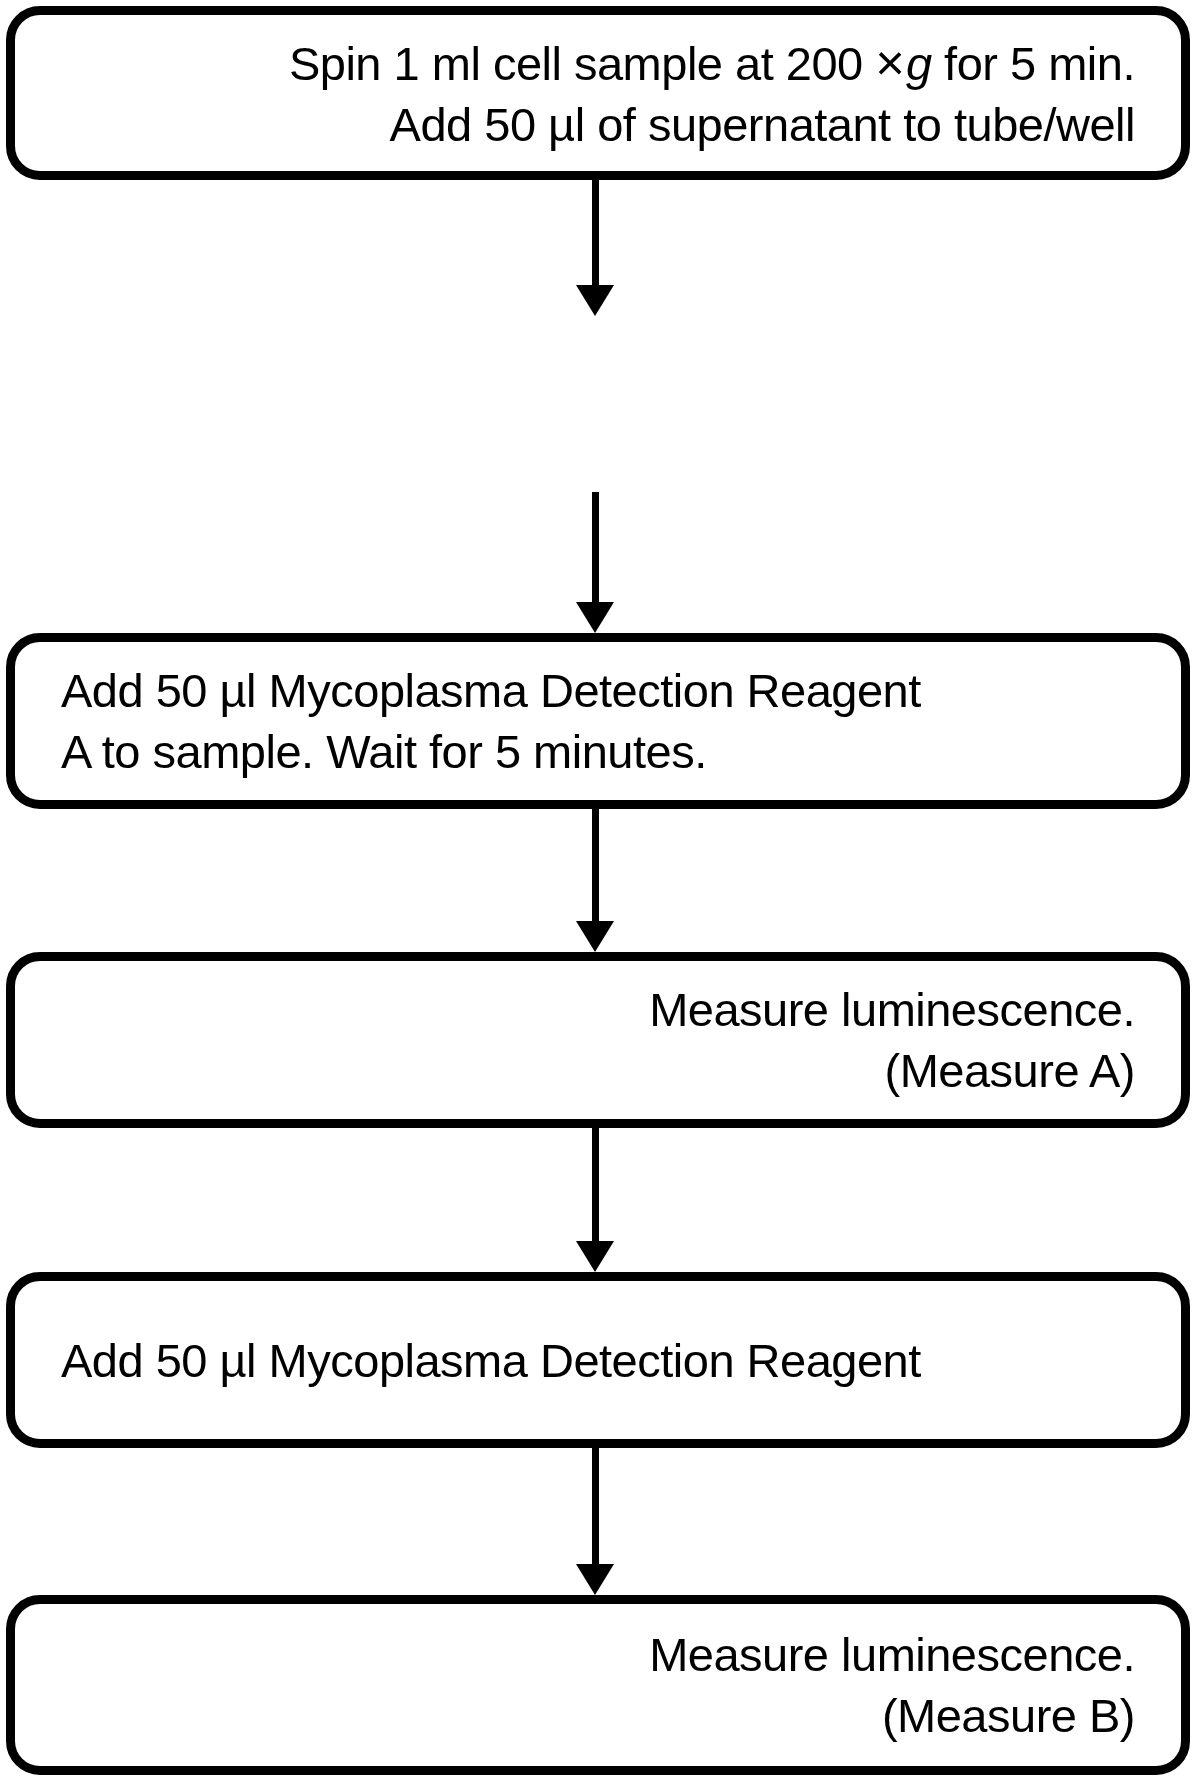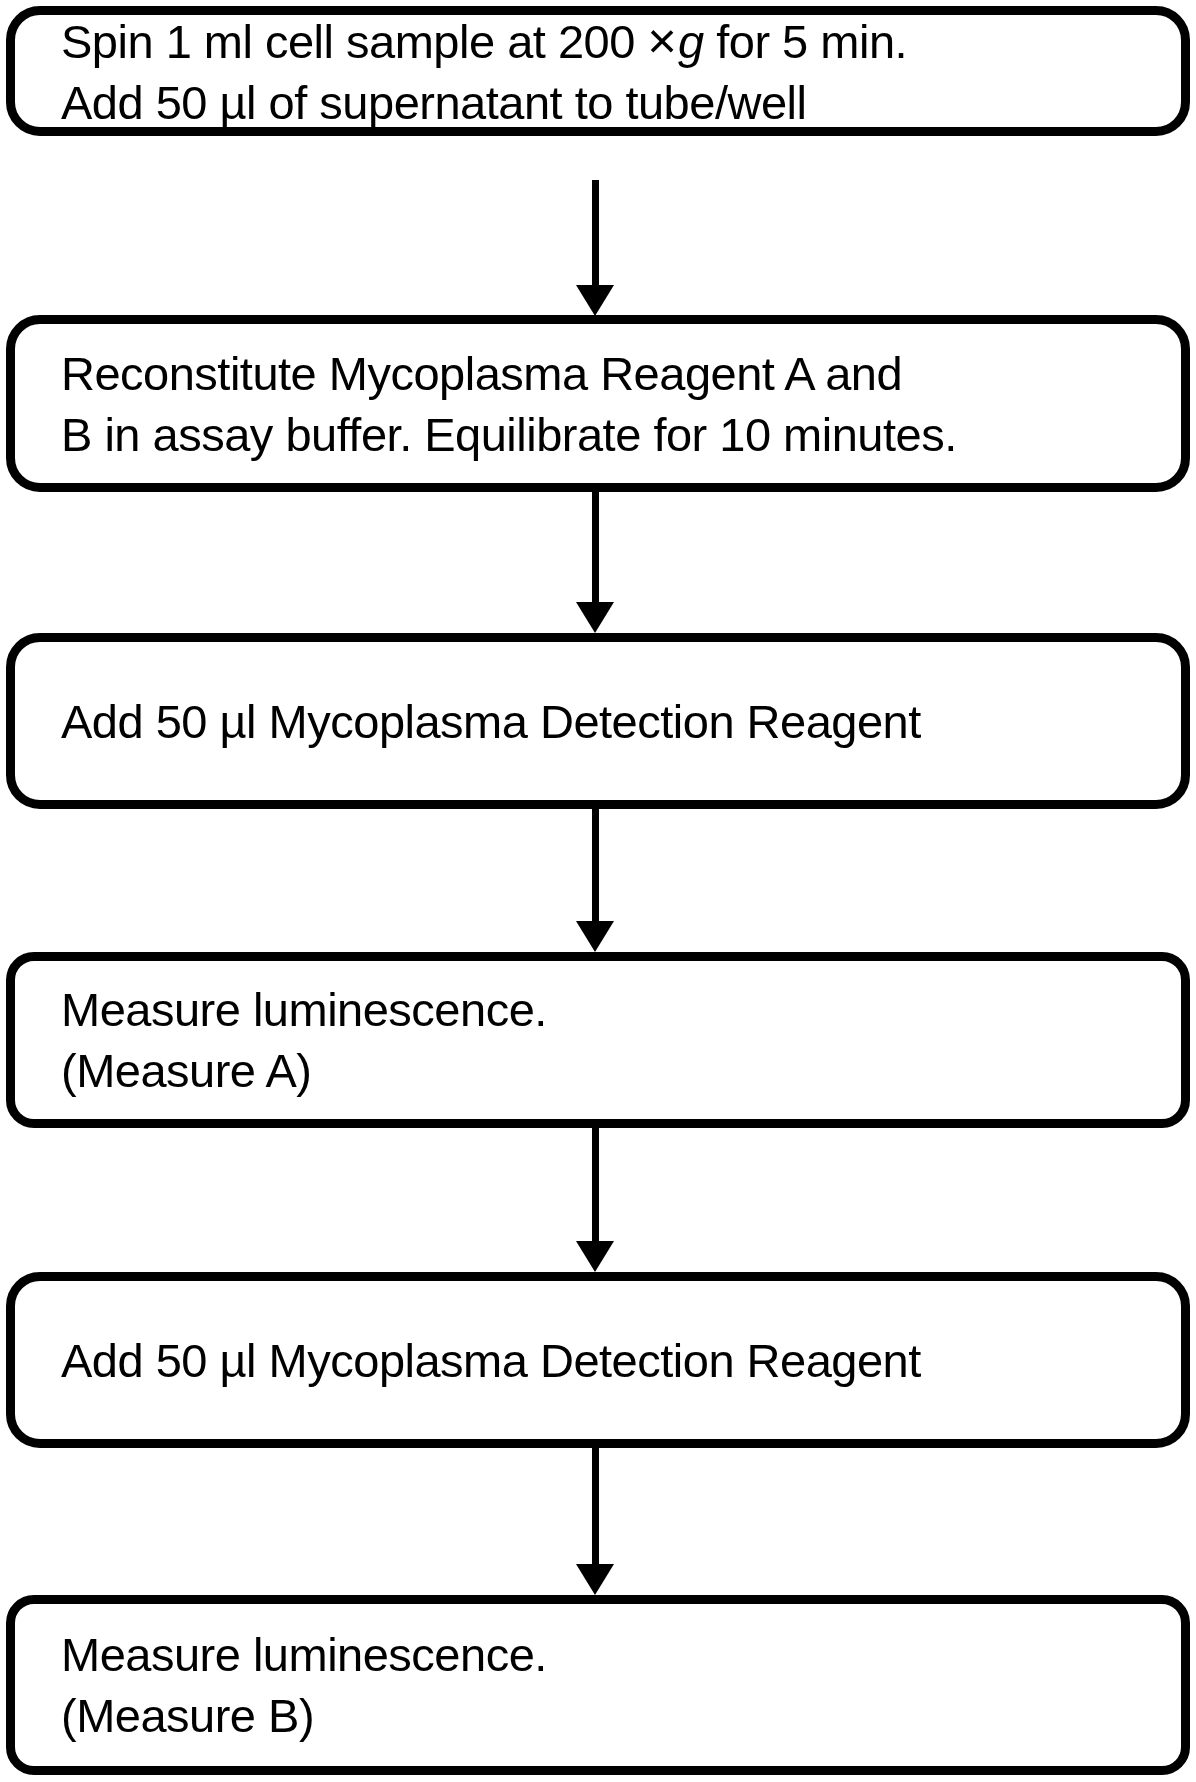--- a/index.html
+++ b/index.html
@@ -26,22 +26,21 @@
     background: #ffffff;
     display: flex;
     flex-direction: column;
     justify-content: center;
     padding: 0 46px;
     font-size: 47px;
     line-height: 61px;
     letter-spacing: -0.5px;
   }
   .box.center {
-    text-align: left;
-    border-radius: 28px;
+    text-align: right;
   }
   .line {
     white-space: nowrap;
   }
   .ital {
     font-style: italic;
   }
   .times {
     font-size: 1.08em;
     letter-spacing: 1px;
@@ -66,42 +65,39 @@
     border-right: 19px solid transparent;
     border-top: 31px solid var(--ink, #000000);
     margin-top: -1px;
   }
 </style>
 </head>
 <body>
 
 <div class="canvas" style="--ink: #000000; --bg: #ffffff;">
 
-  <div class="box" style="top:6px;height:130px;">
+  <div class="box" style="top:6px;height:174px;align-items:flex-end;">
     <div class="line"><span>Spin 1 ml cell sample at 200 </span><span class="times">×</span><span class="ital">g</span><span> for 5 min.</span></div>
     <div class="line">Add 50 µl of supernatant to tube/well</div>
   </div>
 
   <div class="arrow" style="top:180px;height:136px;">
     <div class="stem"></div>
     <div class="head"></div>
   </div>
 
-  <div class="box" style="top:315px;height:177px;">
-    <div class="line">Reconstitute Mycoplasma Reagent A and</div>
-    <div class="line">B in assay buffer. Equilibrate for 10 minutes.</div>
-  </div>
 
   <div class="arrow" style="top:492px;height:141px;">
     <div class="stem"></div>
     <div class="head"></div>
   </div>
 
   <div class="box" style="top:633px;height:176px;">
     <div class="line">Add 50 µl Mycoplasma Detection Reagent</div>
+    <div class="line">A to sample. Wait for 5 minutes.</div>
   </div>
 
   <div class="arrow" style="top:809px;height:143px;">
     <div class="stem"></div>
     <div class="head"></div>
   </div>
 
   <div class="box center" style="top:952px;height:176px;">
     <div class="line">Measure luminescence.</div>
     <div class="line">(Measure A)</div>

